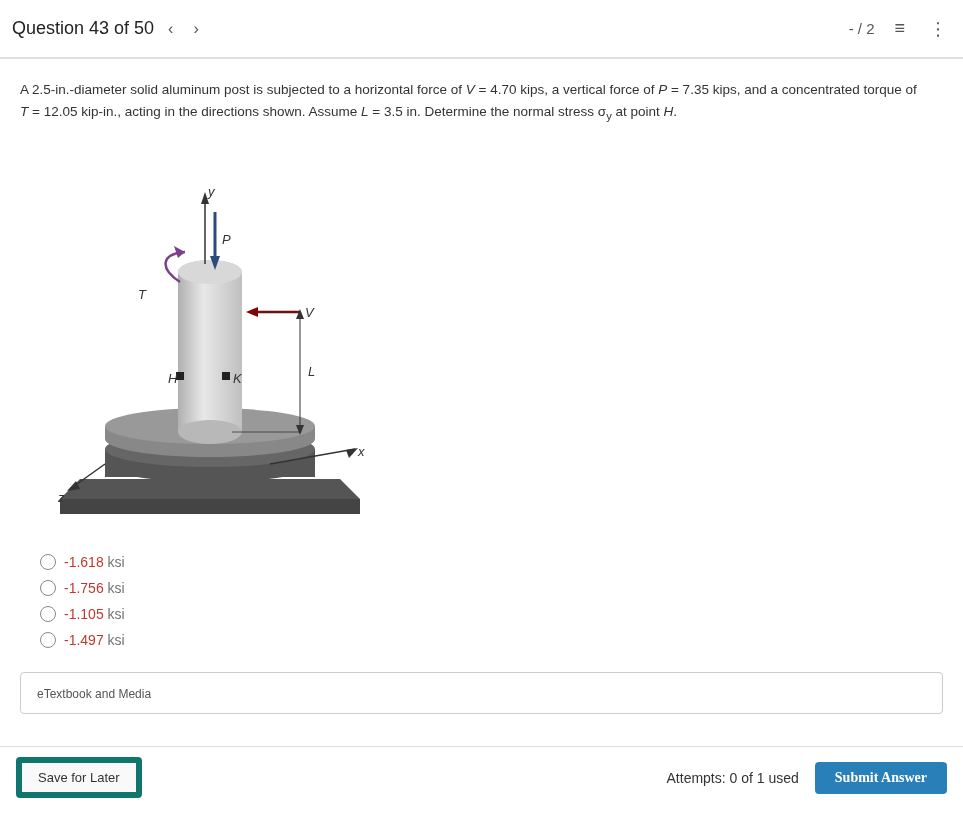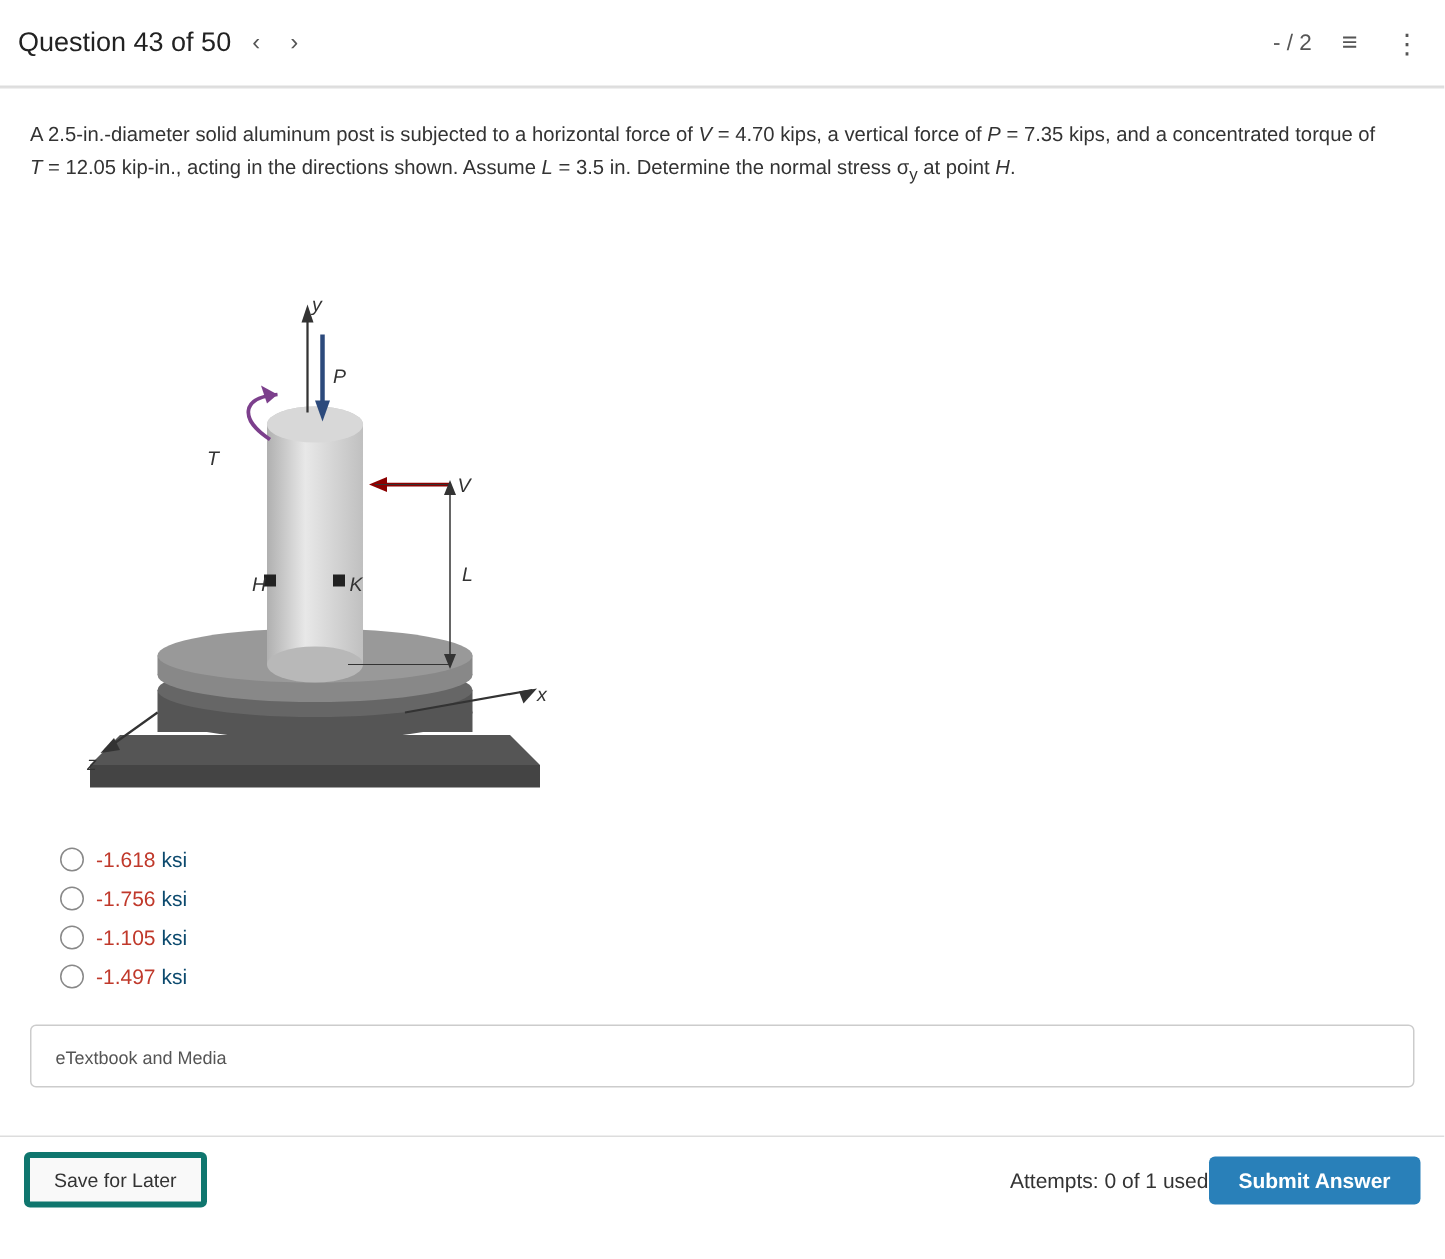--- a/index.html
+++ b/index.html
@@ -61,21 +61,21 @@
 
     
     .main-content {
       padding: 16px 20px;
     }
 
     .problem-text {
       font-size: 13.5px;
       line-height: 1.6;
       color: #333;
-      margin-bottom: 30px;
+      margin-bottom: 20px;
       max-width: 900px;
     }
 
     .problem-text em {
       font-style: italic;
     }
 
     
     .figure-area {
       display: flex;
@@ -113,21 +113,21 @@
       flex-shrink: 0;
     }
     .choice-text {
       font-size: 14px;
       color: #333;
     }
     .choice-value {
       color: #c0392b;
     }
     .choice-unit {
-      color: #0c4a6e;
+      color: #737373;
     }
 
     
     .etextbook-section {
       border: 1px solid #ccc;
       border-radius: 4px;
       padding: 12px 16px;
       margin: 0 0 16px 0;
       background: #fff;
     }
@@ -138,45 +138,47 @@
 
     
     .footer {
       display: flex;
       align-items: center;
       justify-content: space-between;
       padding: 10px 16px;
       border-top: 1px solid #ddd;
     }
     .save-btn {
-      border: 4px solid #0f766e;
+      border: 6px solid #0f766e;
       background: #f9f9f9;
       padding: 7px 16px;
       border-radius: 4px;
       cursor: pointer;
       font-size: 13px;
       color: #333;
     }
     .footer-right {
       display: flex;
       align-items: center;
+      gap: 16px;
     }
     .attempts-text {
       font-size: 14px;
       color: #333;
     }
     .submit-btn {
       background: #2980b9;
       color: #fff;
       border: none;
       padding: 8px 20px;
       border-radius: 4px;
       cursor: pointer;
       font-size: 14px;
       font-weight: bold;
+      font-family: Liberation Serif, serif;
     }
 
     
     .separator {
       border: none;
       border-top: 1px solid #e0e0e0;
       margin: 0 0 4px 0;
     }
   </style>
 </head>

